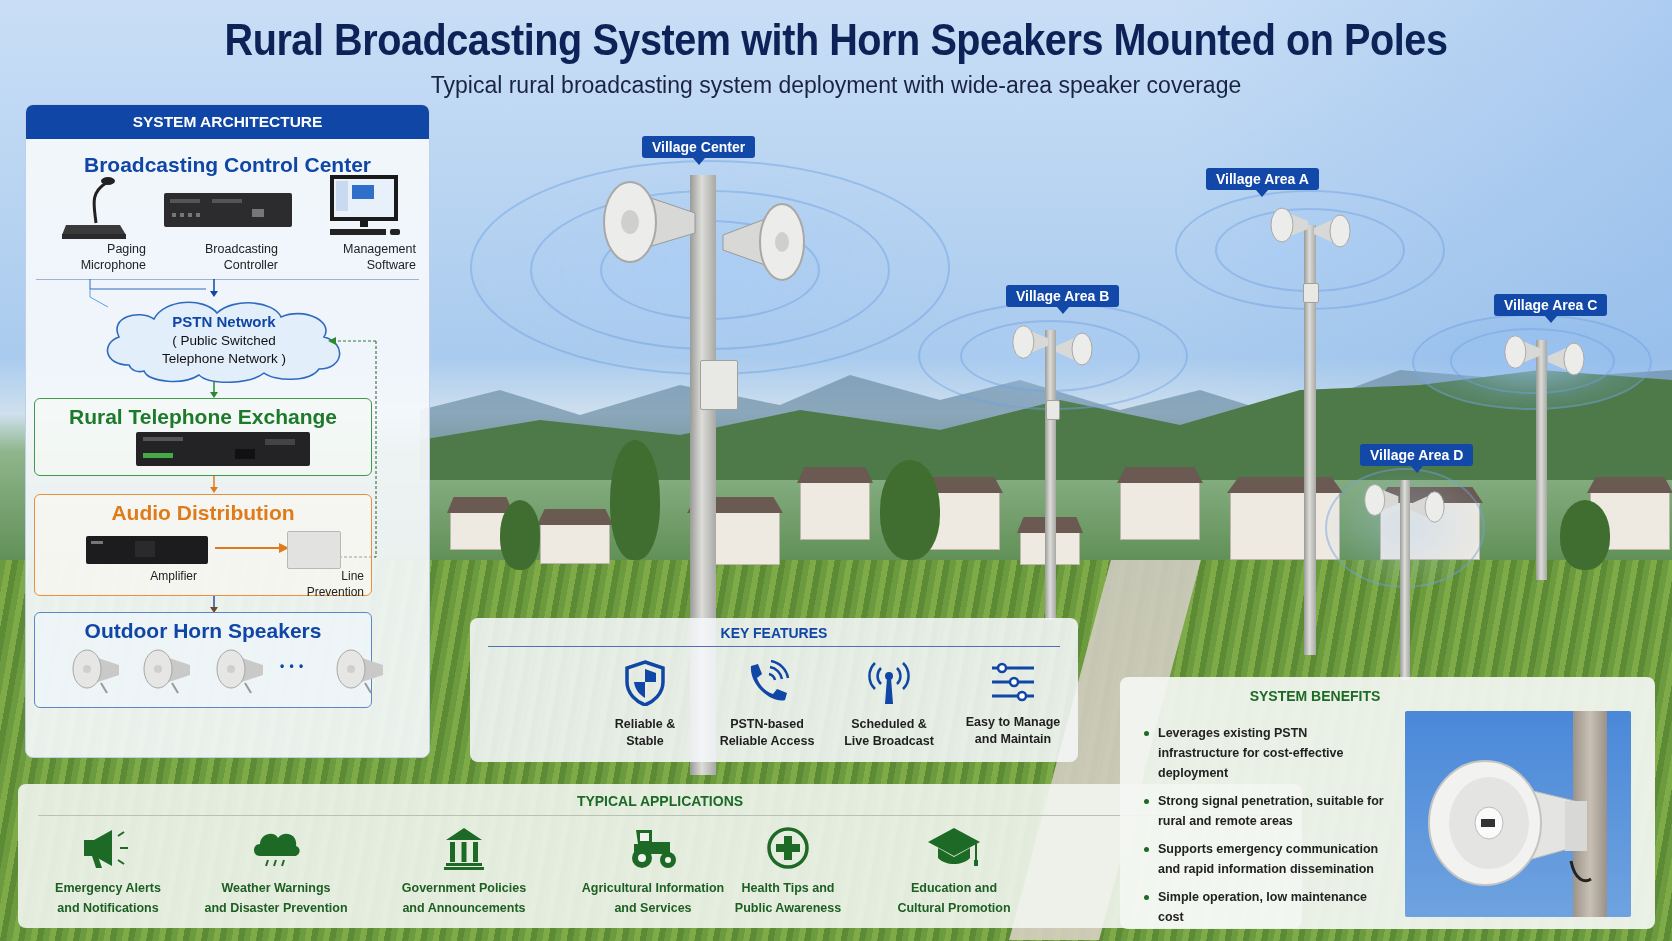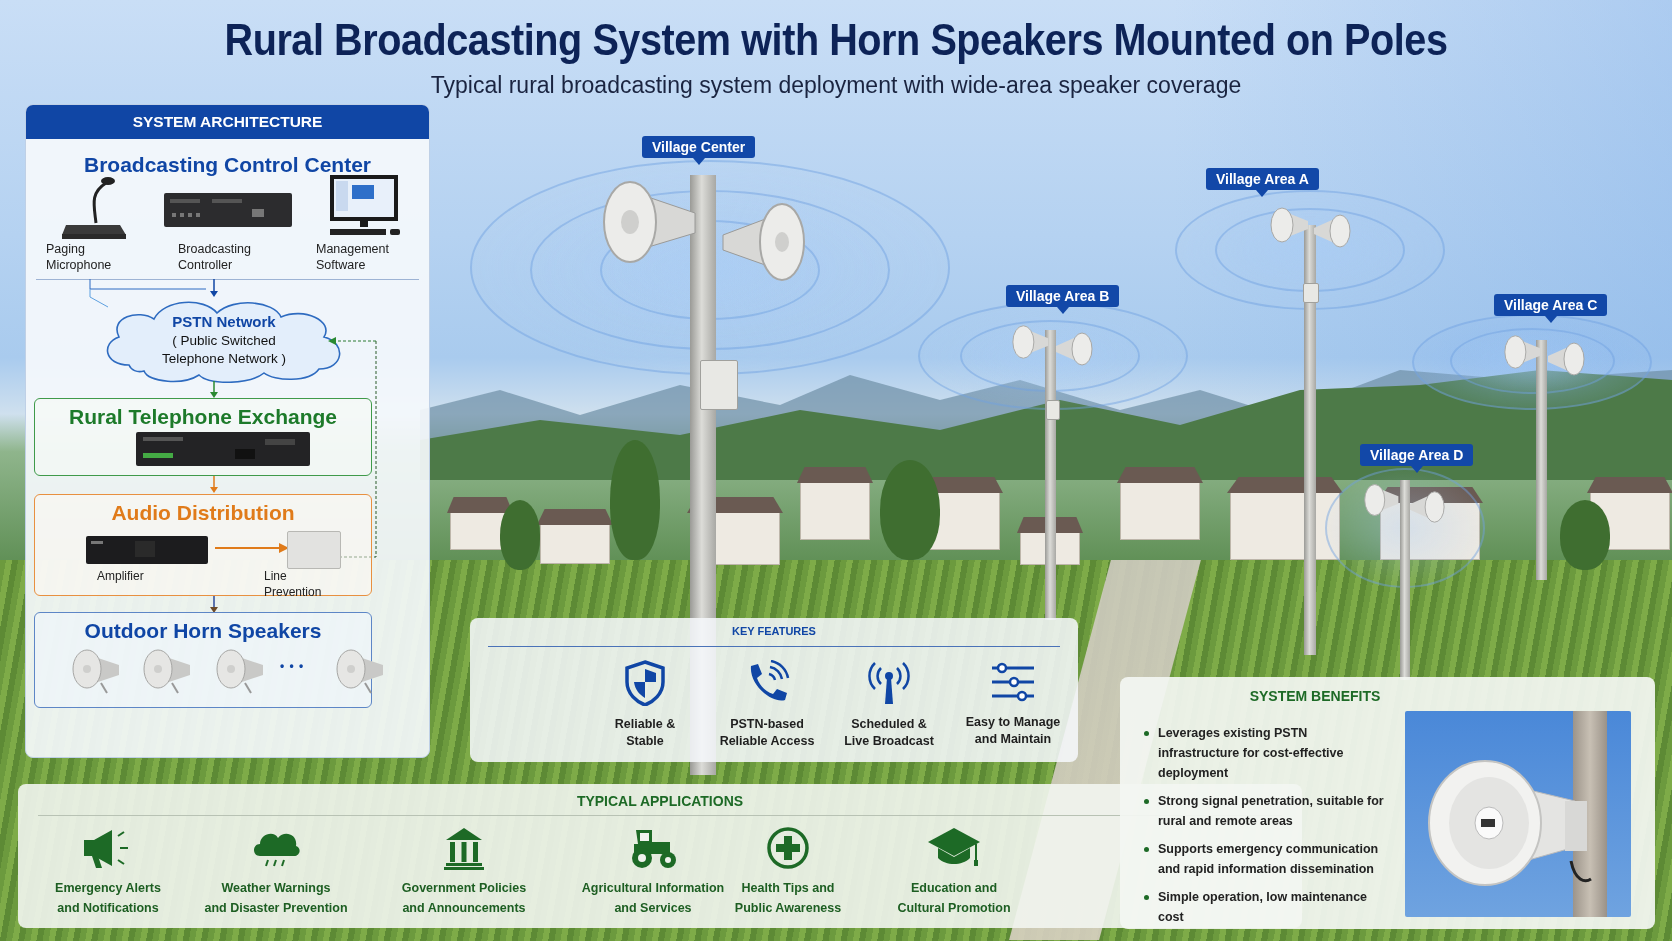--- a/index.html
+++ b/index.html
@@ -24,30 +24,30 @@
 .box{position:absolute;background:#e8e8e4;border:1px solid #a0a09c;border-radius:2px}
 .wave{position:absolute;border-radius:50%;border:2px solid rgba(110,160,225,.45);background:radial-gradient(ellipse,rgba(170,205,245,.35),rgba(170,205,245,.05) 70%)}
 .horn{position:absolute;width:54px;height:52px}
 .tag{position:absolute;background:#1248a8;color:#fff;font-weight:bold;font-size:14px;padding:3px 10px;border-radius:3px;white-space:nowrap}
 .tag:after{content:"";position:absolute;left:50%;bottom:-7px;margin-left:-6px;border-left:6px solid transparent;border-right:6px solid transparent;border-top:7px solid #1248a8}
 
 
 .arch{position:absolute;left:25px;top:104px;width:405px;height:654px;background:rgba(245,248,252,.92);border:1px solid #bfd0e6;border-radius:8px;overflow:hidden}
 .arch-head{height:34px;background:#1046a5;color:#fff;font-weight:bold;font-size:15.5px;text-align:center;line-height:34px}
 .sec-title{position:absolute;left:0;width:100%;text-align:center;font-weight:bold;font-size:21px}
-.dev-label{position:absolute;text-align:left;font-size:12.5px;color:#222;line-height:16px}
+.dev-label{position:absolute;text-align:right;font-size:12.5px;color:#222;line-height:16px}
 .dev{position:absolute}
 .sub-box{position:absolute;left:8px;width:338px;border-radius:6px}
 .cloud{position:absolute;left:73px;top:190px;width:250px;height:88px}
 .cloud svg{position:absolute;left:0;top:0}
 .cloud-text{position:absolute;left:0;width:100%;text-align:center}
 
 
 .feat{position:absolute;left:470px;top:618px;width:608px;height:144px;background:rgba(245,247,250,.88);border-radius:8px}
-.feat-title{position:absolute;top:7px;width:100%;text-align:center;color:#1046a5;font-weight:bold;font-size:11px}
+.feat-title{position:absolute;top:7px;width:100%;text-align:center;color:#1046a5;font-weight:bold;font-size:14px}
 .feat-rule{position:absolute;left:18px;right:18px;top:28px;height:1px;background:#4a72b8}
 .fitem{position:absolute;top:42px;width:118px;text-align:center}
 .fitem svg{display:block;margin:0 auto}
 .flabel{margin-top:10px;font-size:12.5px;font-weight:bold;color:#1f1f1f;line-height:17px}
 
 
 .apps{position:absolute;left:18px;top:784px;width:1284px;height:144px;background:rgba(242,245,240,.9);border-radius:8px}
 .apps-title{position:absolute;top:9px;width:100%;text-align:center;color:#1d6a26;font-weight:bold;font-size:14px}
 .apps-rule{position:absolute;left:20px;right:20px;top:31px;height:1px;background:#b8c2b4}
 .aitem{position:absolute;top:42px;width:180px;text-align:center}

